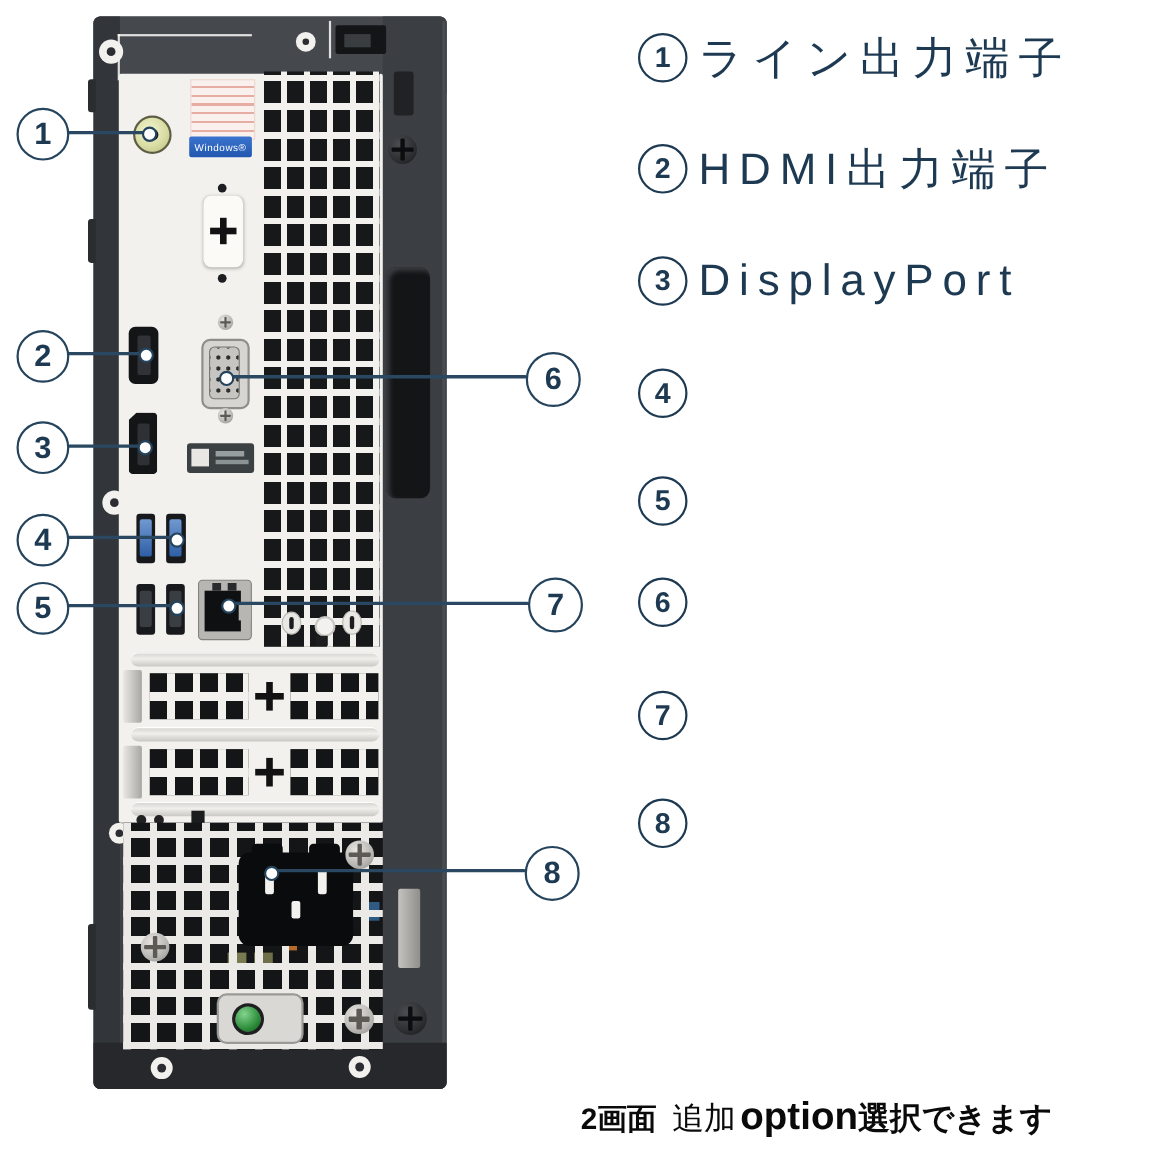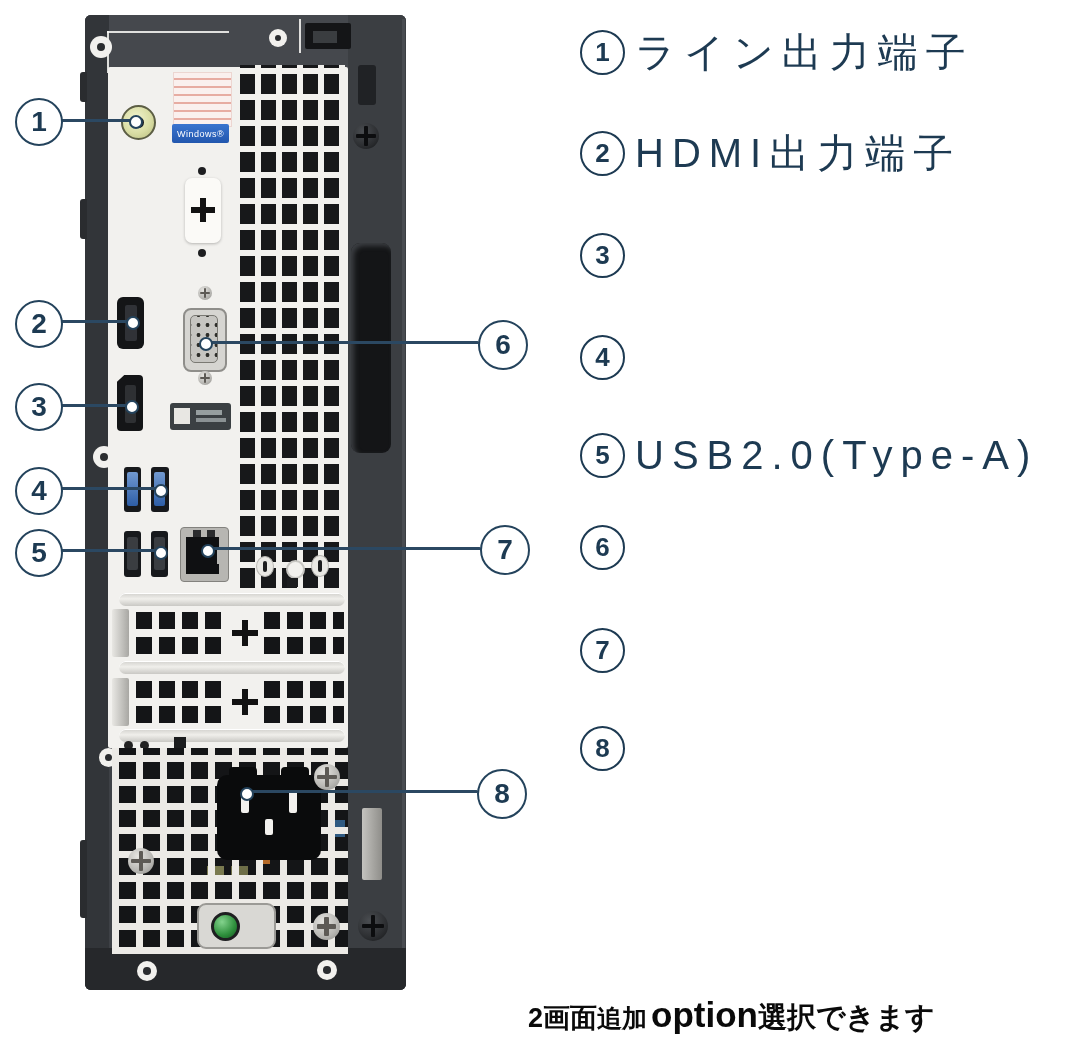--- a/index.html
+++ b/index.html
@@ -87,21 +87,21 @@
   .co-dot{width:10px;height:10px;border:2.5px solid #24435c;background:#ffffff;border-radius:50%;z-index:6;}
   
   .leg-row{left:580px;height:52px;display:flex;align-items:center;z-index:4;}
   .leg-num{width:41px;height:41px;flex:0 0 41px;border:2.5px solid #1d3a52;border-radius:50%;
     display:flex;align-items:center;justify-content:center;font-size:26px;font-weight:600;color:#1d3a52;}
   .leg-label{margin-left:10px;font-size:40px;font-weight:500;color:#1d3a52;letter-spacing:8px;white-space:nowrap;}
   
   .footnote{left:528px;top:995px;display:flex;align-items:baseline;color:#0a0a0a;white-space:nowrap;}
   .fn-1{font-size:37px;font-weight:900;letter-spacing:1px;}
   .fn-2{font-size:27px;font-weight:800;}
-  .fn-3{font-size:25px;font-weight:700;}
+  .fn-3{font-size:29px;font-weight:400;margin-left:14px;}
   .fn-4{font-size:35px;font-weight:800;margin-left:4px;}
   .fn-5{font-size:29px;font-weight:800;}
 </style>
 </head>
 <body>
 
 <div id="tower" class="abs">
 
   <div class="abs topband"></div>
   <div class="abs leftstrip"></div>
@@ -290,27 +290,27 @@
 <div class="abs leg-row" style="top:26px;">
   <div class="leg-num">1</div>
   <div class="leg-label">ライン出力端子</div>
 </div>
 <div class="abs leg-row" style="top:127px;">
   <div class="leg-num">2</div>
   <div class="leg-label">HDMI出力端子</div>
 </div>
 <div class="abs leg-row" style="top:229px;">
   <div class="leg-num">3</div>
+  <div class="leg-label">DisplayPort</div>
 </div>
 <div class="abs leg-row" style="top:331px;">
   <div class="leg-num">4</div>
 </div>
 <div class="abs leg-row" style="top:429px;">
   <div class="leg-num">5</div>
-  <div class="leg-label">USB2.0(Type-A)</div>
 </div>
 <div class="abs leg-row" style="top:521px;">
   <div class="leg-num">6</div>
 </div>
 <div class="abs leg-row" style="top:624px;">
   <div class="leg-num">7</div>
 </div>
 <div class="abs leg-row" style="top:722px;">
   <div class="leg-num">8</div>
 </div>

